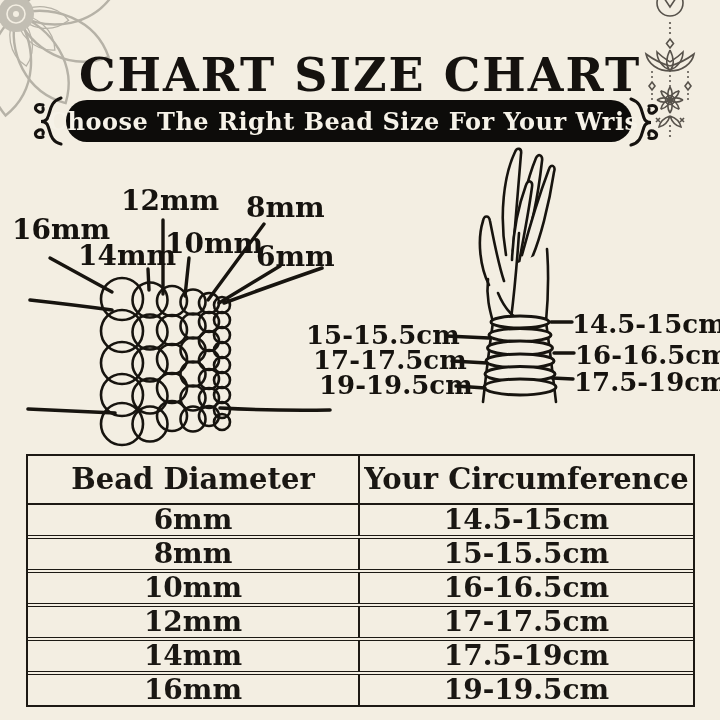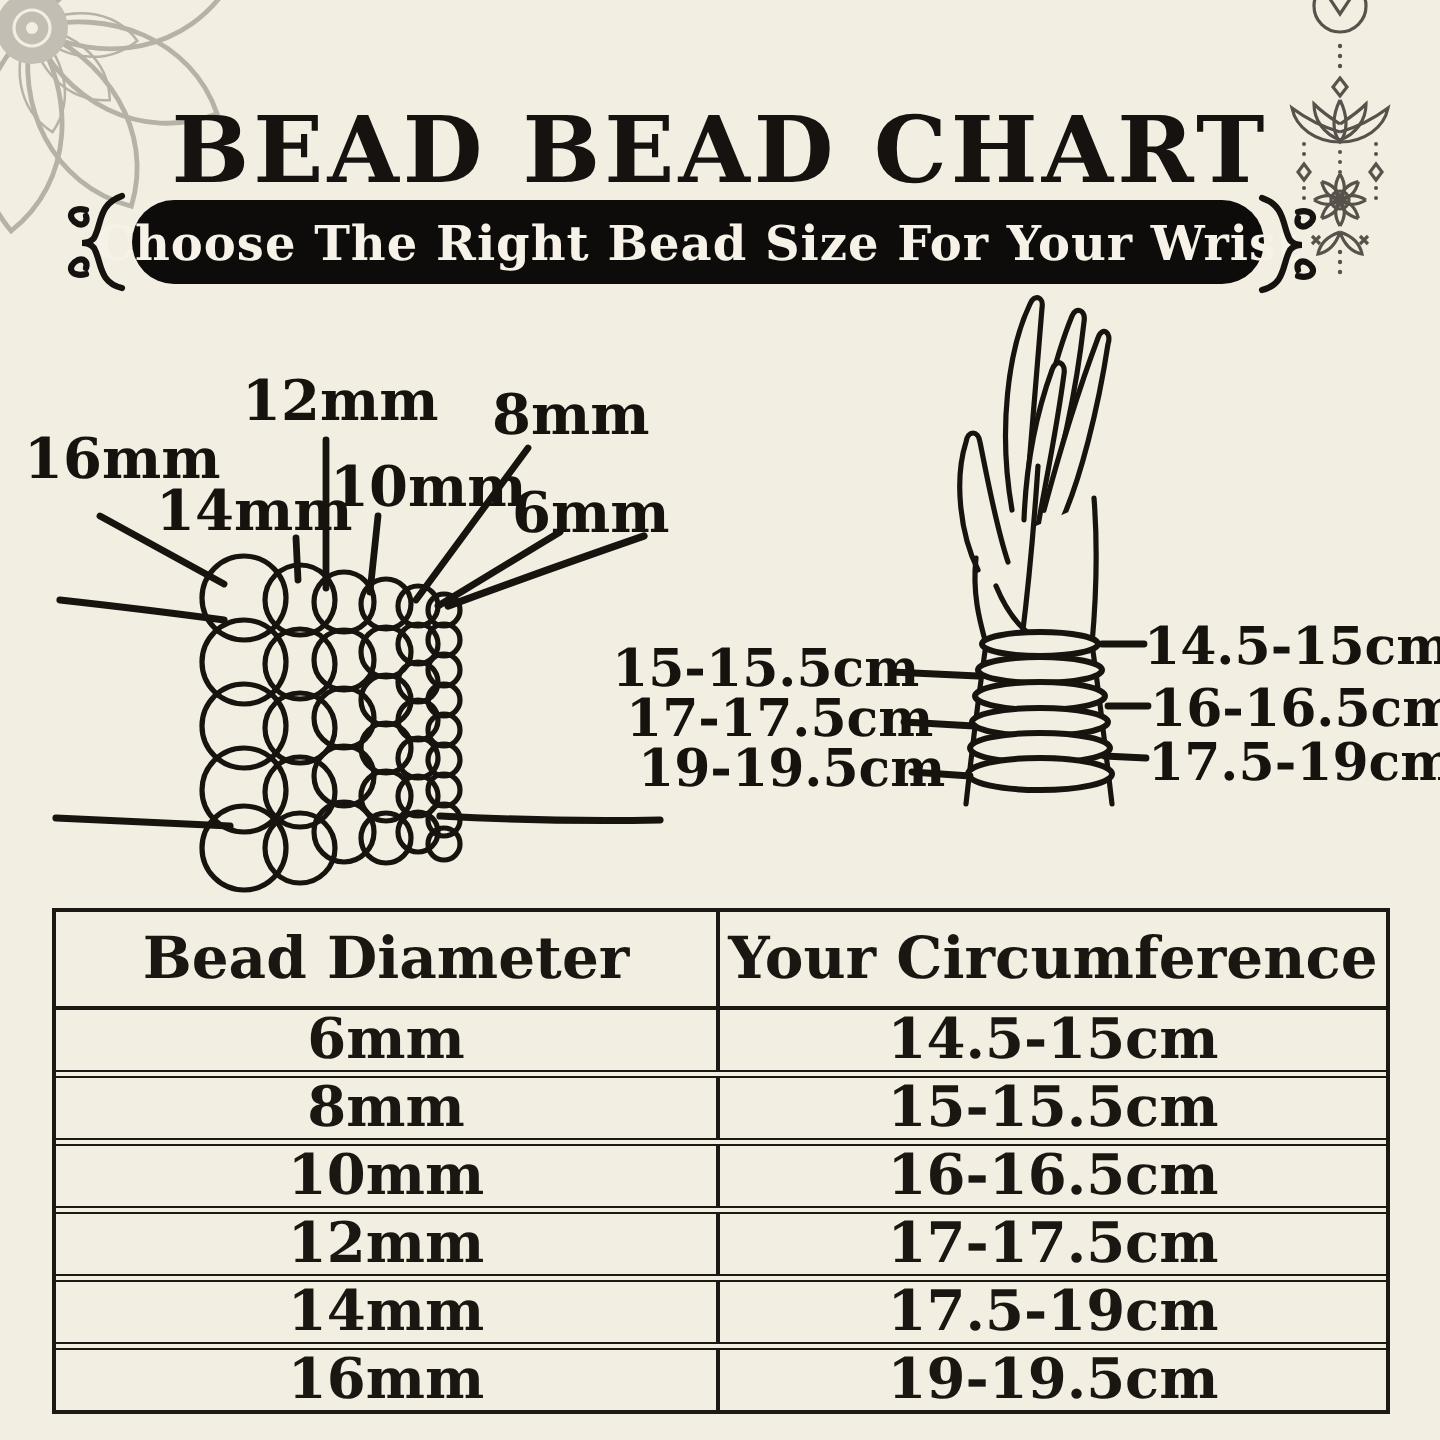--- a/index.html
+++ b/index.html
@@ -111,21 +111,21 @@
       <circle cx="72" cy="72" r="1"></circle>
         <circle cx="72" cy="77" r="1"></circle>
         <circle cx="72" cy="94" r="1"></circle>
         <circle cx="72" cy="99" r="1"></circle>
       <circle cx="54" cy="126" r="1.1"></circle>
         <circle cx="54" cy="131" r="1.1"></circle>
         <circle cx="54" cy="136" r="1.1"></circle>
     </g>
   </svg>
 
-  <h1 class="title">BEAD BEAD CHART</h1>
+  <h1 class="title">CHART SIZE CHART</h1>
 
   <svg style="left:30px;top:94px" width="34" height="54" viewBox="0 0 34 54">
     <g fill="none" stroke="#15120f" stroke-width="3.1" stroke-linecap="round">
       <path d="M31,4 C19,8 21,18 17,25 C15,27.5 11,27.5 11,27.5 C11,27.5 15,27.5 17,30 C21,37 19,47 31,50"></path>
       <path d="M13,11 C5,9 3,15 9,18 C12,19 14,17 13,14"></path>
       <path d="M13,43 C5,45 3,39 9,36 C12,35 14,37 13,40"></path>
     </g>
   </svg>
   <div class="banner">
     <span>Choose The Right Bead Size For Your Wrist</span>

